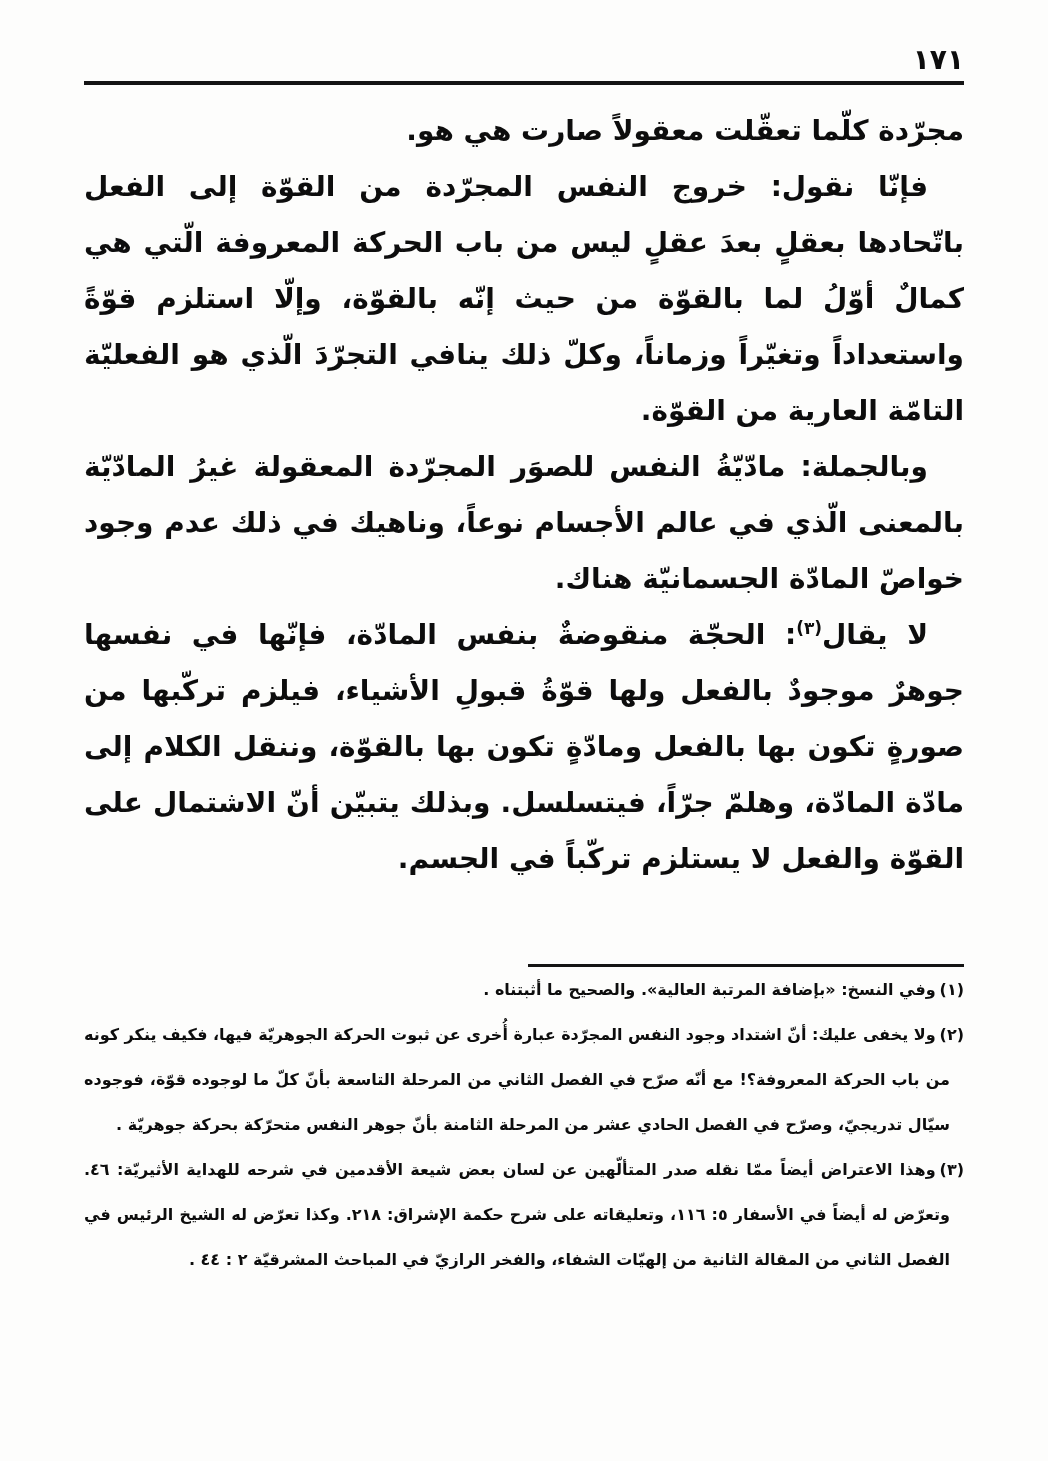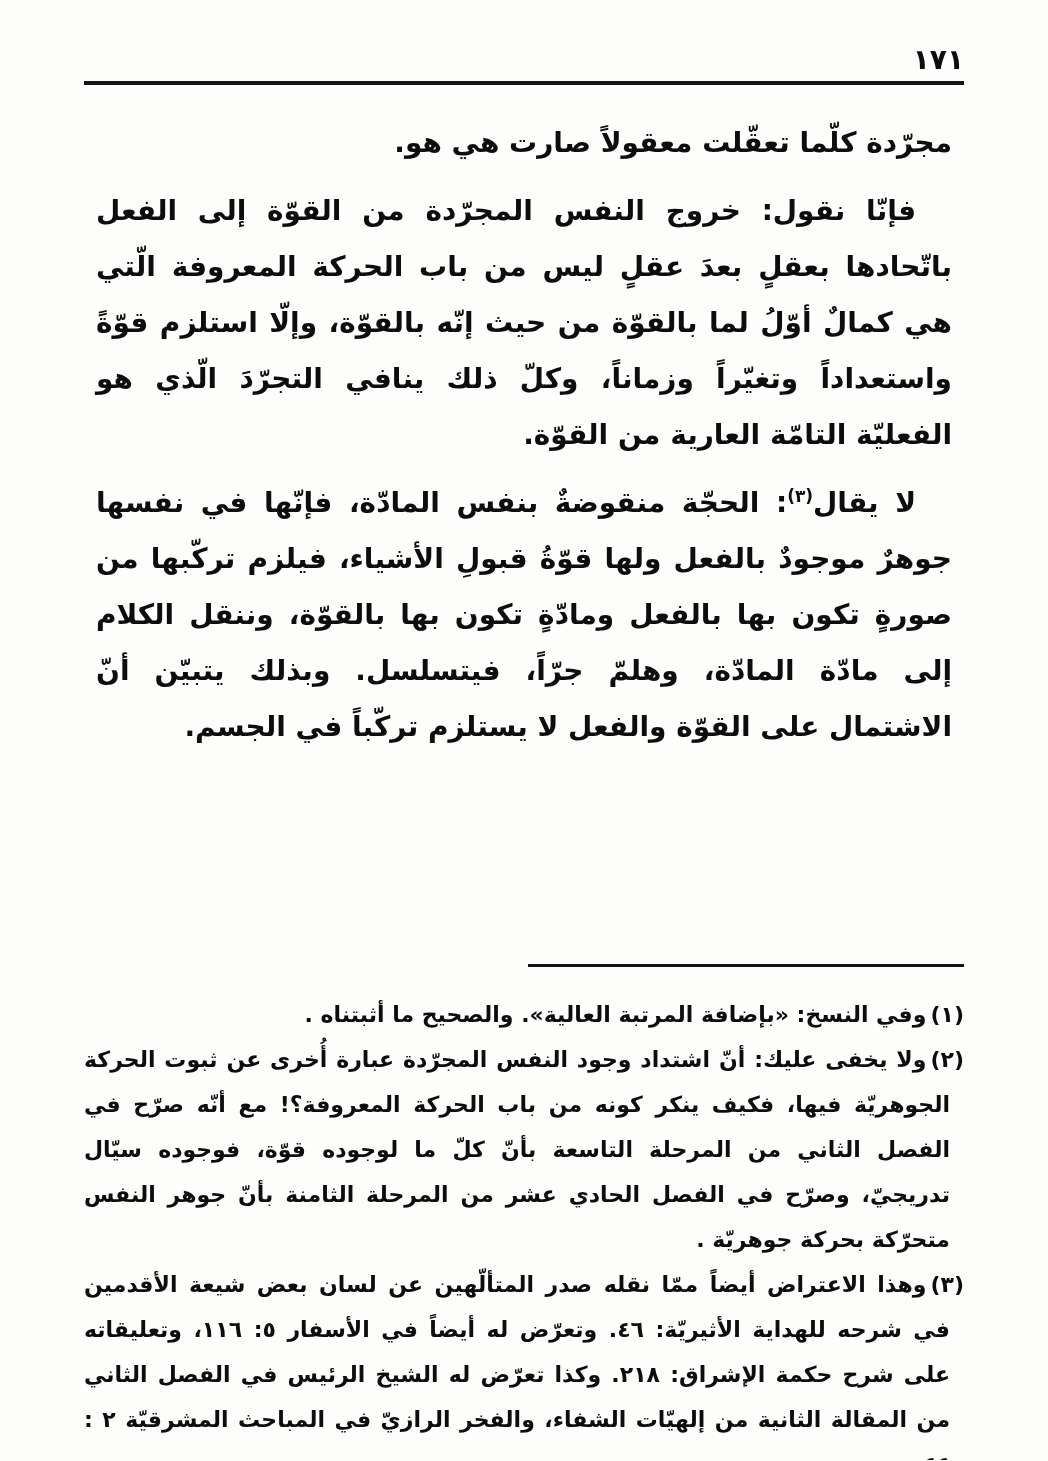--- a/index.html
+++ b/index.html
@@ -40,42 +40,42 @@
   }
   .body-text {
     margin-top: 18px;
     font-size: 28px;
     line-height: 56px;
     font-weight: 700;
     text-align: justify;
     height: 844px;
     overflow: hidden;
   }
-  .para { margin: 12px; text-indent: 36px; }
+  .para { margin: 0; text-indent: 36px; }
   .para.no-indent { text-indent: 0; }
   sup.fn-ref {
     font-size: 17px;
     line-height: 0;
     vertical-align: 10px;
     font-weight: 700;
   }
   .fn-sep {
     position: absolute;
     top: 964px;
     right: 84px;
     width: 436px;
     height: 0;
     border-top: 3px solid #141414;
   }
   .footnotes {
     position: absolute;
-    top: 992px;
+    top: 967px;
     right: 84px;
     left: 84px;
-    font-size: 22px;
+    font-size: 16px;
     line-height: 45px;
     font-weight: 700;
     text-align: justify;
     height: 468px;
     overflow: hidden;
   }
   .footnote {
     margin: 0;
     padding-right: 14px;
     text-indent: -14px;
@@ -89,20 +89,21 @@
 
   <div class="header">
     <div class="page-number">١٧١</div>
   </div>
 
   <div class="header-rule"></div>
 
   <div class="body-text">
     <p class="para no-indent">مجرّدة كلّما تعقّلت معقولاً صارت هي هو.</p>
     <p class="para">فإنّا نقول: خروج النفس المجرّدة من القوّة إلى الفعل باتّحادها بعقلٍ بعدَ عقلٍ ليس من باب الحركة المعروفة الّتي هي كمالٌ أوّلُ لما بالقوّة من حيث إنّه بالقوّة، وإلّا استلزم قوّةً واستعداداً وتغيّراً وزماناً، وكلّ ذلك ينافي التجرّدَ الّذي هو الفعليّة التامّة العارية من القوّة.</p>
+    <p class="para">وبالجملة: مادّيّةُ النفس للصوَر المجرّدة المعقولة غيرُ المادّيّة بالمعنى الّذي في عالم الأجسام نوعاً، وناهيك في ذلك عدم وجود خواصّ المادّة الجسمانيّة هناك.</p>
     <p class="para">لا يقال<sup class="fn-ref">(٣)</sup>: الحجّة منقوضةٌ بنفس المادّة، فإنّها في نفسها جوهرٌ موجودٌ بالفعل ولها قوّةُ قبولِ الأشياء، فيلزم تركّبها من صورةٍ تكون بها بالفعل ومادّةٍ تكون بها بالقوّة، وننقل الكلام إلى مادّة المادّة، وهلمّ جرّاً، فيتسلسل. وبذلك يتبيّن أنّ الاشتمال على القوّة والفعل لا يستلزم تركّباً في الجسم.</p>
 
   </div>
 
   <div class="fn-sep"></div>
 
   <div class="footnotes">
     <p class="footnote"><span class="fn-marker">(١)</span><span>وفي النسخ: «بإضافة المرتبة العالية». والصحيح ما أثبتناه .</span></p>
     <p class="footnote"><span class="fn-marker">(٢)</span><span>ولا يخفى عليك: أنّ اشتداد وجود النفس المجرّدة عبارة أُخرى عن ثبوت الحركة الجوهريّة فيها، فكيف ينكر كونه من باب الحركة المعروفة؟! مع أنّه صرّح في الفصل الثاني من المرحلة التاسعة بأنّ كلّ ما لوجوده قوّة، فوجوده سيّال تدريجيّ، وصرّح في الفصل الحادي عشر من المرحلة الثامنة بأنّ جوهر النفس متحرّكة بحركة جوهريّة .</span></p>
     <p class="footnote"><span class="fn-marker">(٣)</span><span>وهذا الاعتراض أيضاً ممّا نقله صدر المتألّهين عن لسان بعض شيعة الأقدمين في شرحه للهداية الأثيريّة: ٤٦. وتعرّض له أيضاً في الأسفار ٥: ١١٦، وتعليقاته على شرح حكمة الإشراق: ٢١٨. وكذا تعرّض له الشيخ الرئيس في الفصل الثاني من المقالة الثانية من إلهيّات الشفاء، والفخر الرازيّ في المباحث المشرقيّة ٢ : ٤٤ .</span></p>

